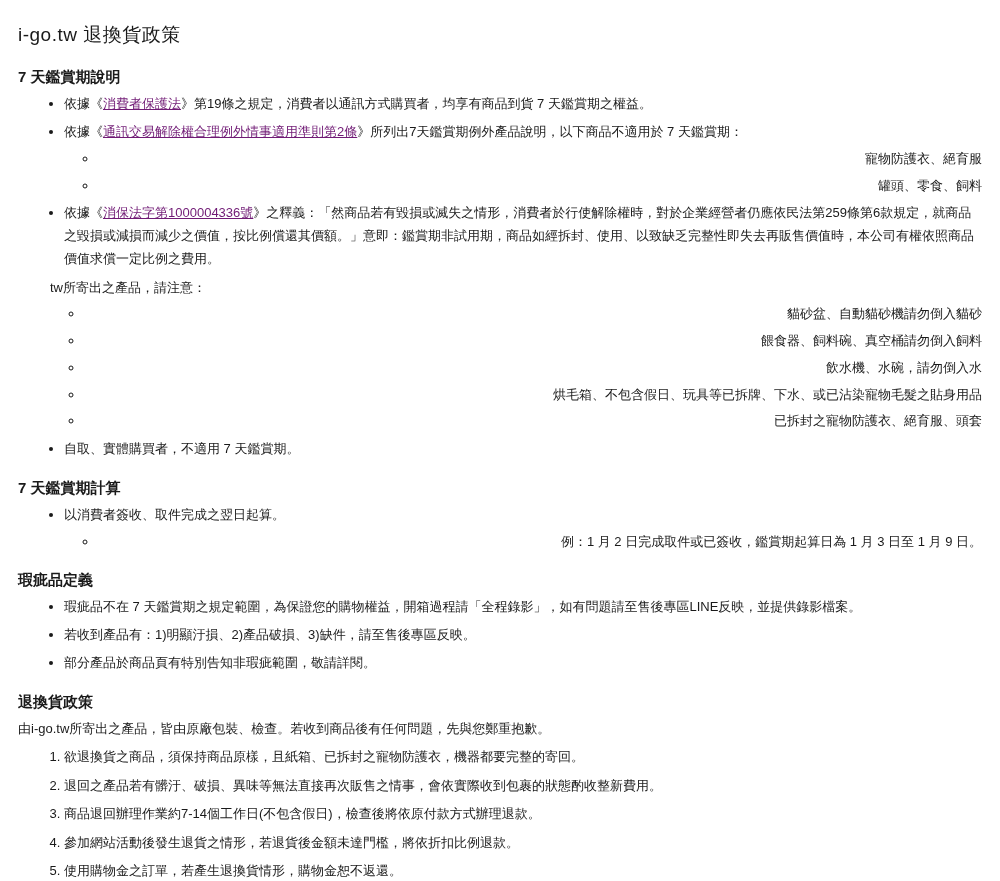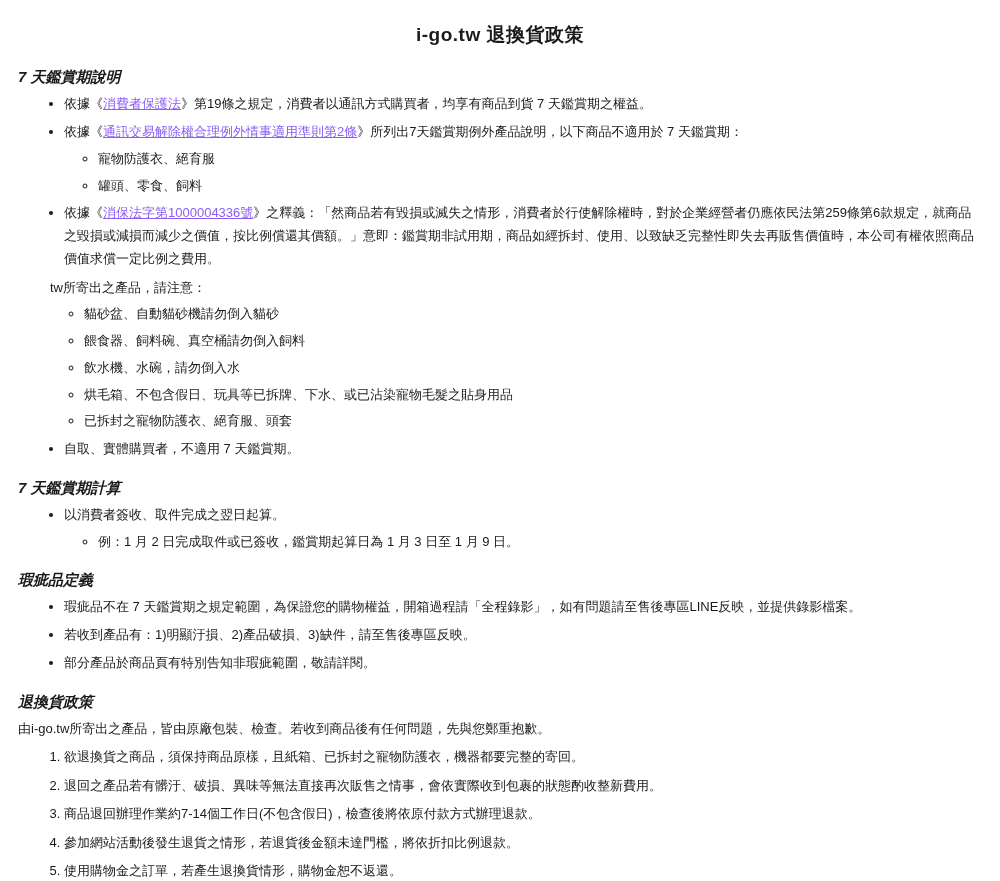--- a/index.html
+++ b/index.html
@@ -14,46 +14,46 @@
     color: #1a1a1a;
     font-size: 13px;
     line-height: 1.6;
   }
   .page {
     width: 1000px;
     box-sizing: border-box;
     padding: 14px 18px 20px 18px;
   }
   .doc-title {
-    text-align: center;
+    text-align: left;
     font-size: 19px;
-    font-weight: bold;
+    font-weight: normal;
     margin: 6px 0 14px 0;
     letter-spacing: 0.5px;
   }
   h2.section-heading {
     font-size: 15px;
     font-weight: bold;
     margin: 16px 0 6px 0;
     line-height: 1.4;
-    font-style: italic;
   }
   ul.bullets {
     list-style-type: disc;
     margin: 4px 0 4px 0;
     padding-left: 46px;
   }
   ul.bullets > li {
     margin: 5px 0;
     line-height: 1.75;
   }
   ul.sub {
     list-style-type: circle;
     margin: 4px 0 4px 0;
     padding-left: 34px;
+    text-align: right;
   }
   ul.sub > li {
     margin: 4px 0;
     line-height: 1.75;
   }
   ol.numbered {
     margin: 4px 0 4px 0;
     padding-left: 46px;
   }
   ol.numbered > li {
@@ -62,21 +62,21 @@
   }
   .plain-para {
     margin: 6px 0 4px 0;
     line-height: 1.75;
   }
   .indent-note {
     margin: 6px 0 2px 32px;
     line-height: 1.75;
   }
   a.doc-link {
-    color: #8b5cf6;
+    color: #701a75;
     text-decoration: underline;
   }
   .block-text {
     display: inline;
   }
 </style>
 </head>
 <body>
 
 <div class="page">

